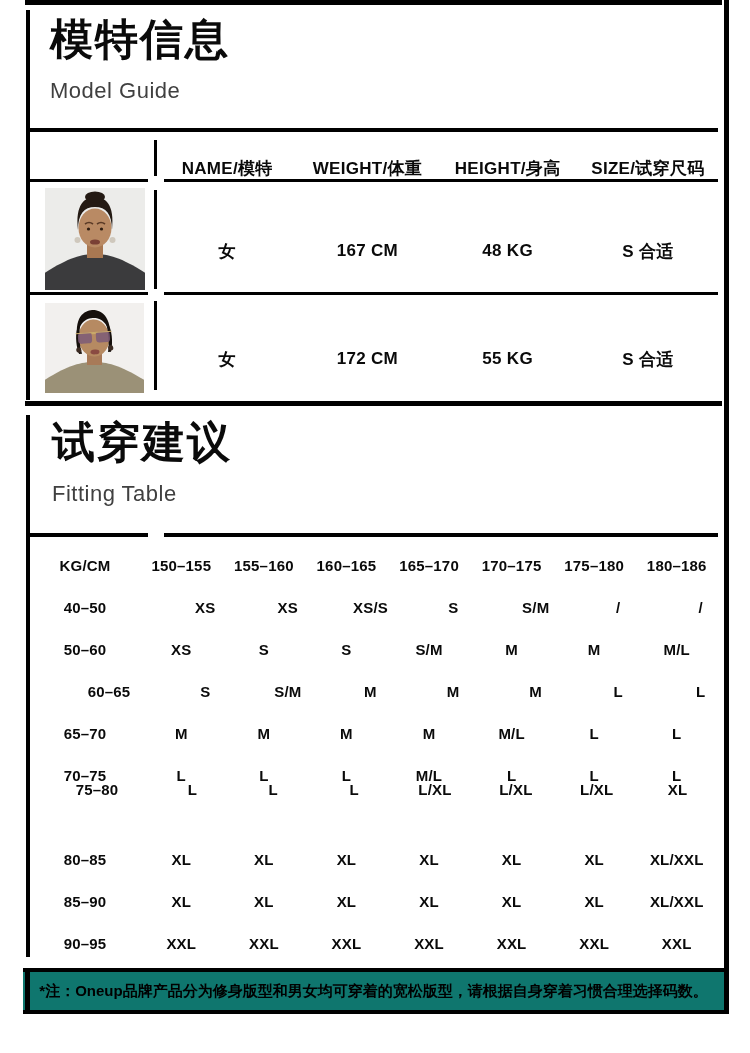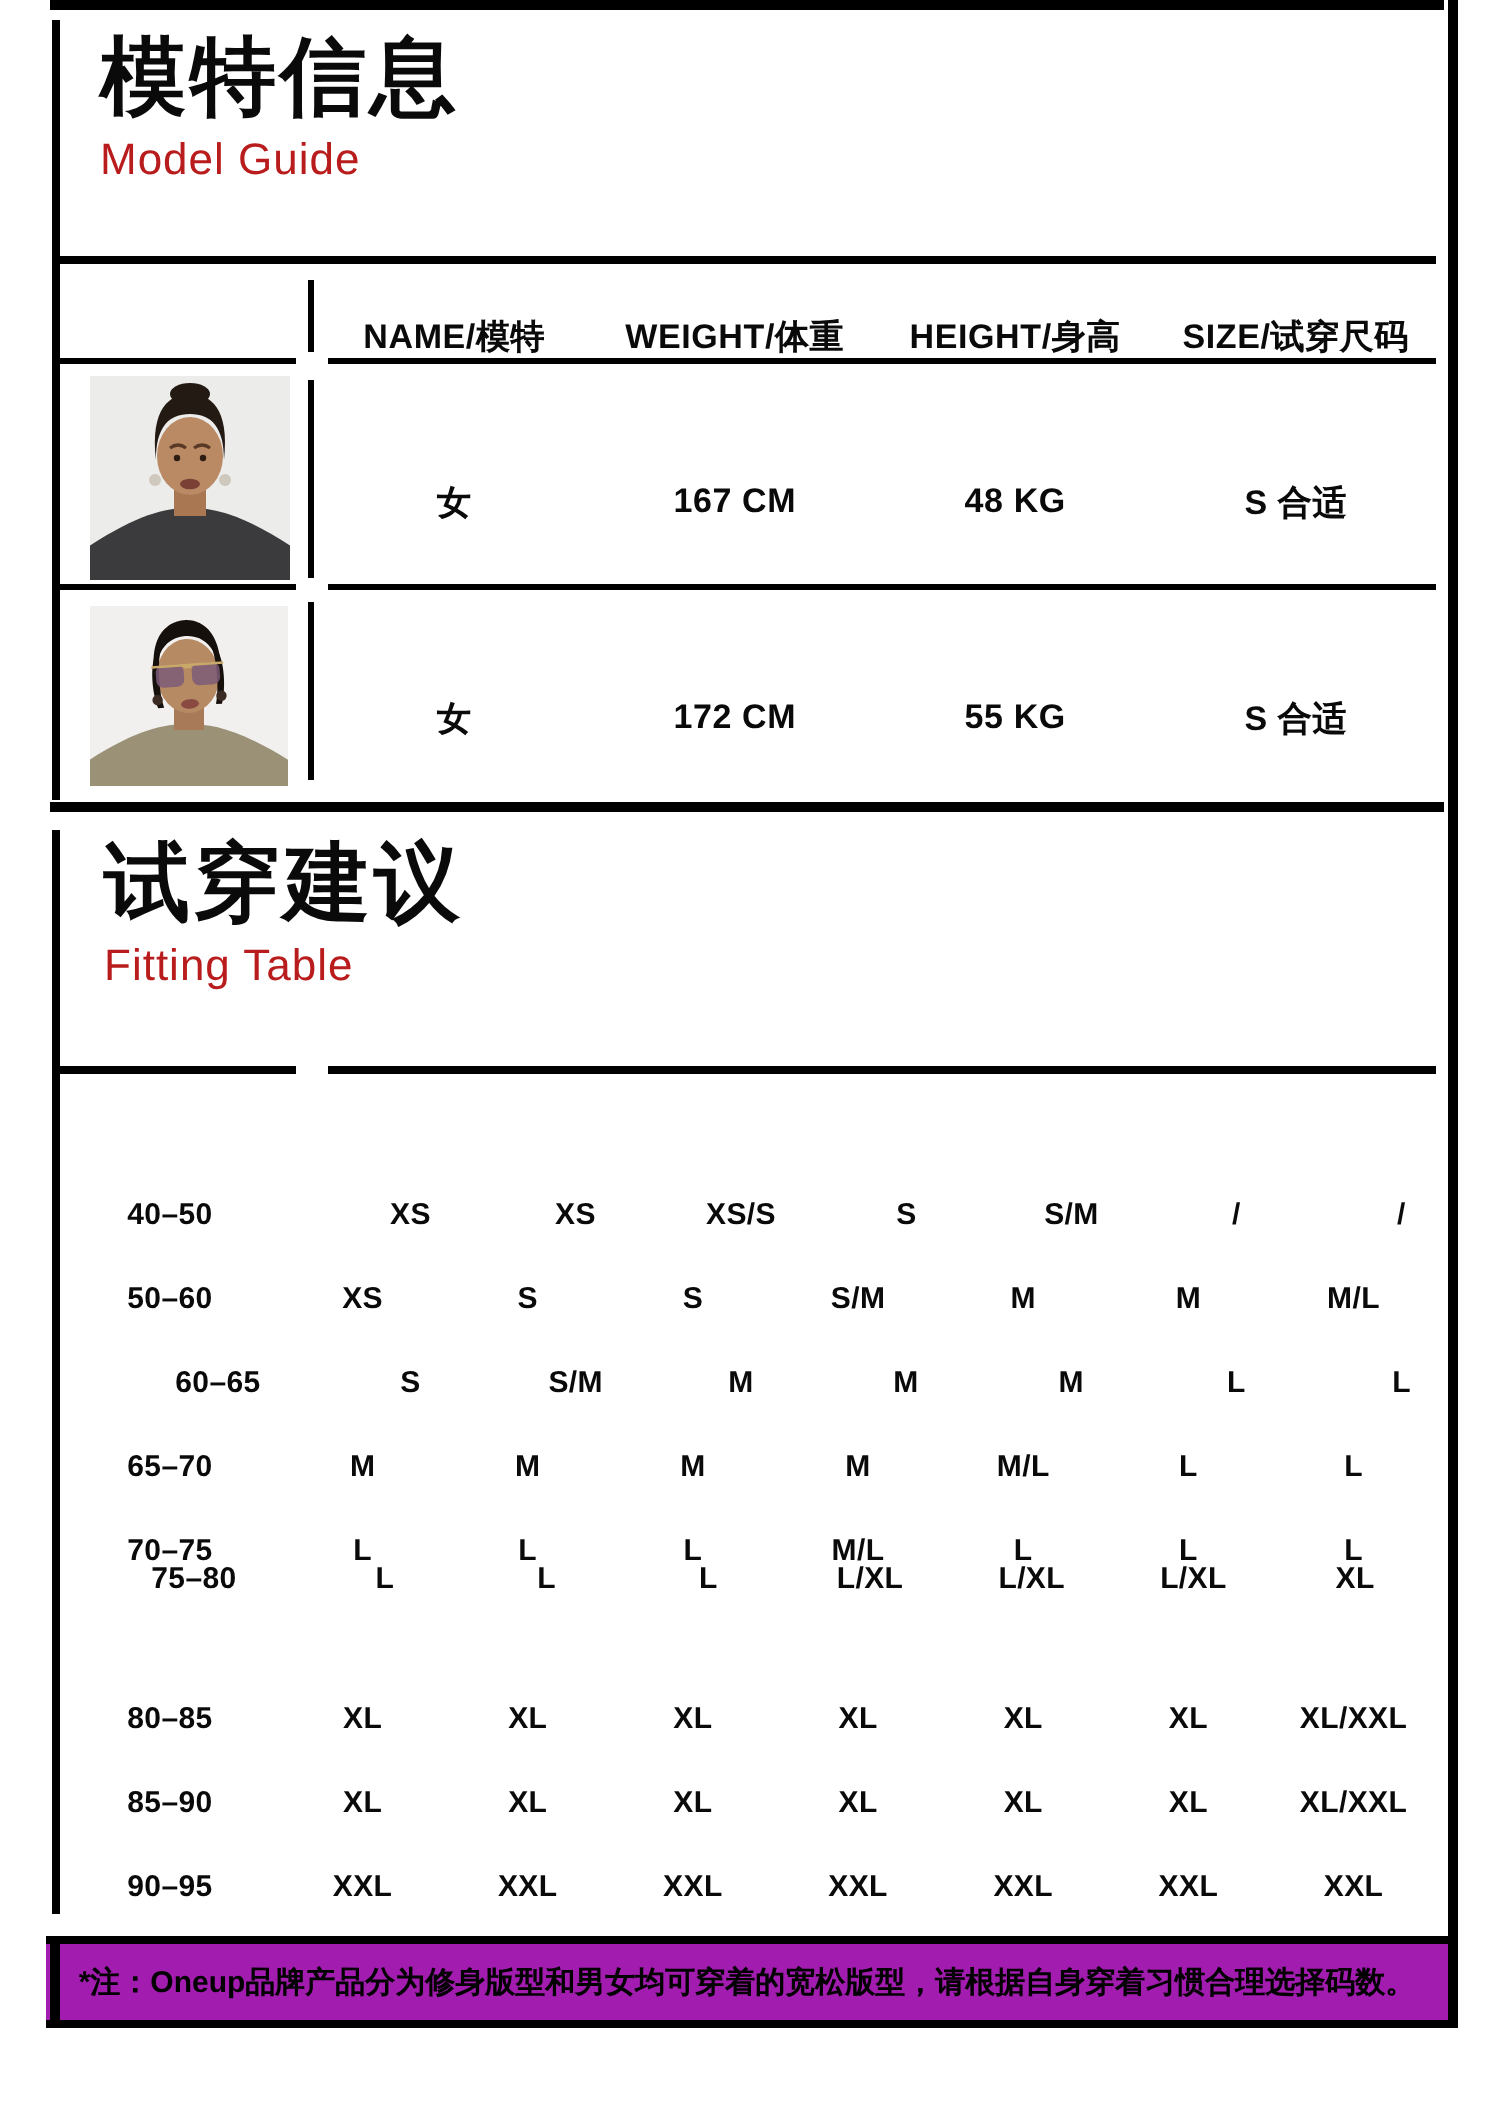--- a/index.html
+++ b/index.html
@@ -4,34 +4,34 @@
 <style>
   * { margin:0; padding:0; box-sizing:border-box; }
   html,body { background:#ffffff; }
   body { font-family:"Liberation Sans", sans-serif; color:#0a0a0a; }
   .page { position:relative; width:750px; height:1053px; background:#ffffff; overflow:hidden; }
 
   .hline, .vline, .bar { position:absolute; background:#000; }
 
   .title-block { position:absolute; }
   .title-cn { font-size:43px; font-weight:700; letter-spacing:2px; line-height:1.1; }
-  .title-en { font-size:22px; font-weight:400; color:#b91c1c; margin-top:4px; letter-spacing:0.5px; }
+  .title-en { font-size:22px; font-weight:400; color:#404040; margin-top:15px; letter-spacing:0.5px; }
 
   .mrow { position:absolute; left:157px; width:561px; display:flex; align-items:center;margin-top:12px; }
   .mcell { flex:1; text-align:center; font-size:17px; font-weight:700; letter-spacing:0.3px; }
   .mhead .mcell { font-size:17px; }
 
   .photo { position:absolute; display:block; }
 
   .fit-row { position:absolute; left:30px; width:688px; height:42px; display:flex; align-items:center;
              font-size:15px; font-weight:700; letter-spacing:0.2px; }
   .fit-label { flex:0 0 110px; text-align:center; }
   .fit-cell { flex:1; text-align:center; }
 
-  .note-band { position:absolute; left:23px; top:972px; width:701px; height:38px; background:#a21caf;
+  .note-band { position:absolute; left:23px; top:972px; width:701px; height:38px; background:#0f766e;
                display:flex; align-items:center; justify-content:center; }
   .note-text { font-size:15px; font-weight:700; color:#000; }
 </style>
 </head>
 <body>
 
 <div class="page">
 
   <div class="bar" style="left:25px; top:0; width:697px; height:5px;"></div>
   <div class="vline" style="left:724px; top:0; width:5px; height:1014px;"></div>
@@ -112,20 +112,30 @@
   <div class="vline" style="left:26px; top:415px; width:4px; height:542px;"></div>
 
   <div class="title-block" style="left:52px; top:419px;">
     <div class="title-cn">试穿建议</div>
     <div class="title-en">Fitting Table</div>
   </div>
 
   <div class="hline" style="left:30px; top:533px; width:118px; height:4px;"></div>
   <div class="hline" style="left:164px; top:533px; width:554px; height:4px;"></div>
 
+  <div class="fit-row" style="top:544px;">
+    <div class="fit-label">KG/CM</div>
+    <div class="fit-cell">150–155</div>
+    <div class="fit-cell">155–160</div>
+    <div class="fit-cell">160–165</div>
+    <div class="fit-cell">165–170</div>
+    <div class="fit-cell">170–175</div>
+    <div class="fit-cell">175–180</div>
+    <div class="fit-cell">180–186</div>
+  </div>
 
   <div class="fit-row" style="top:586px;gap:48px;">
     <div class="fit-label">40–50</div>
     <div class="fit-cell">XS</div>
     <div class="fit-cell">XS</div>
     <div class="fit-cell">XS/S</div>
     <div class="fit-cell">S</div>
     <div class="fit-cell">S/M</div>
     <div class="fit-cell">/</div>
     <div class="fit-cell">/</div>

